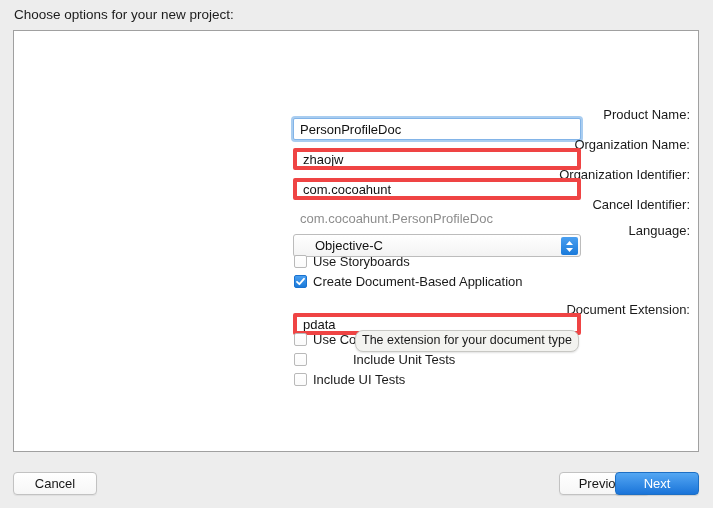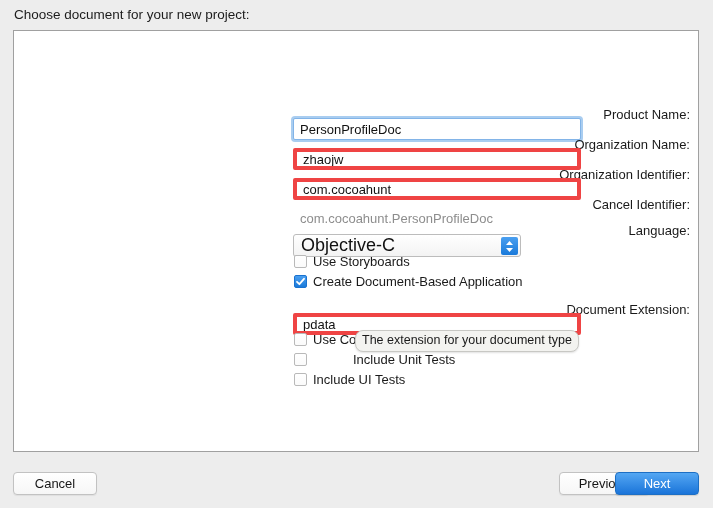--- a/index.html
+++ b/index.html
@@ -89,30 +89,30 @@
     line-height: 22px;
     font-size: 13px;
     color: #8d8d8d;
     padding-left: 7px;
     white-space: nowrap;
   }
 
   
   .popup-button {
     position: relative;
-    width: 228px;
+    width: 288px;
     height: 23px;
     box-sizing: border-box;
     border: 1px solid #bcbcbc;
     border-radius: 3px;
     background: linear-gradient(#ffffff, #f3f3f3);
-    font-size: 18px;
+    font-size: 13px;
     line-height: 21px;
     color: #111111;
-    padding-left: 7px;
+    padding-left: 21px;
     white-space: nowrap;
   }
   .popup-arrows {
     position: absolute;
     right: 2px;
     top: 2px;
     width: 17px;
     height: 18px;
     border-radius: 2px;
     background: linear-gradient(#4a9ff0, #1a7ada);
@@ -200,21 +200,21 @@
     width: 84px;
     border: 1px solid #1d6fc4;
     background: linear-gradient(#54a7f3, #1a74d9);
     color: #ffffff;
     box-shadow: 0 1px 1px rgba(0,0,0,0.12);
   }
 </style>
 </head>
 <body>
 
-<div id="header-title">Choose document for your new project:</div>
+<div id="header-title">Choose options for your new project:</div>
 
 <div id="options-panel">
 
   <div class="form-row" style="top:73px;">
     <div class="row-label">Product Name:</div>
     <div class="row-field">
       <input class="text-input focused" type="text" value="PersonProfileDoc" style="">
     </div>
   </div>
 

